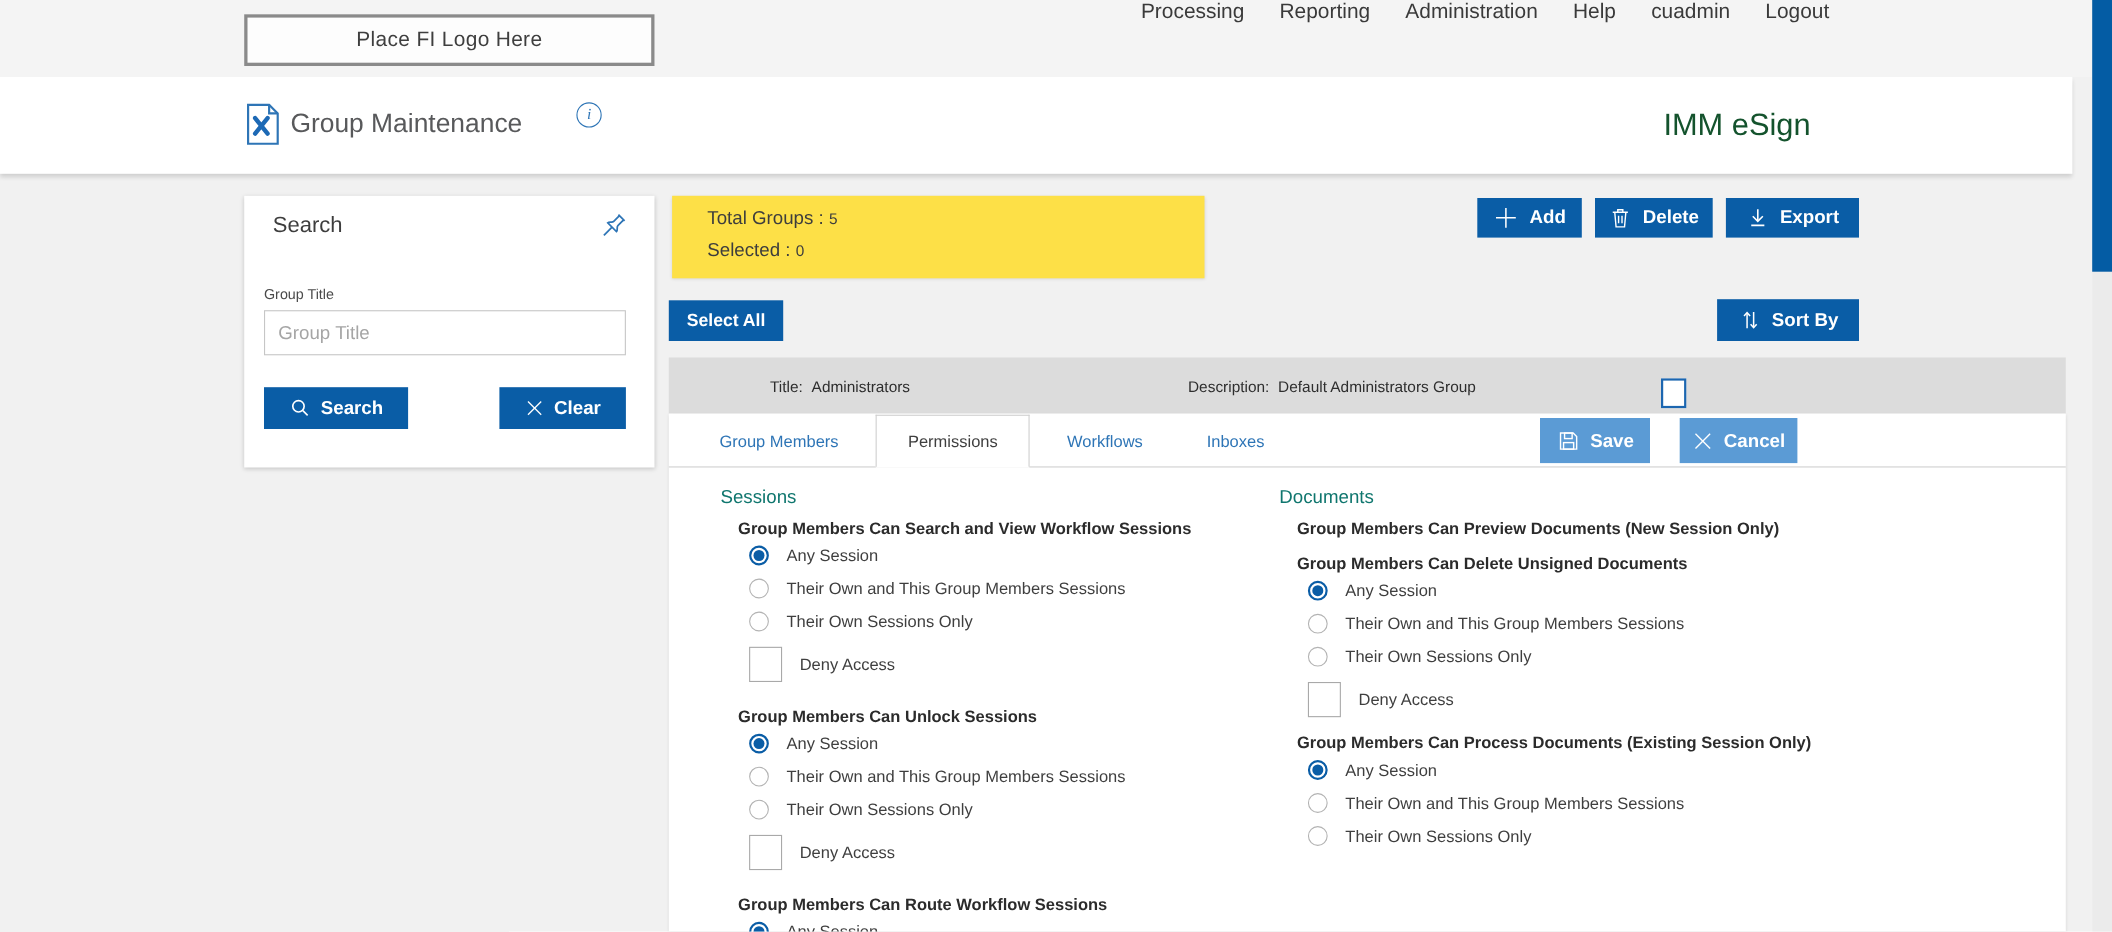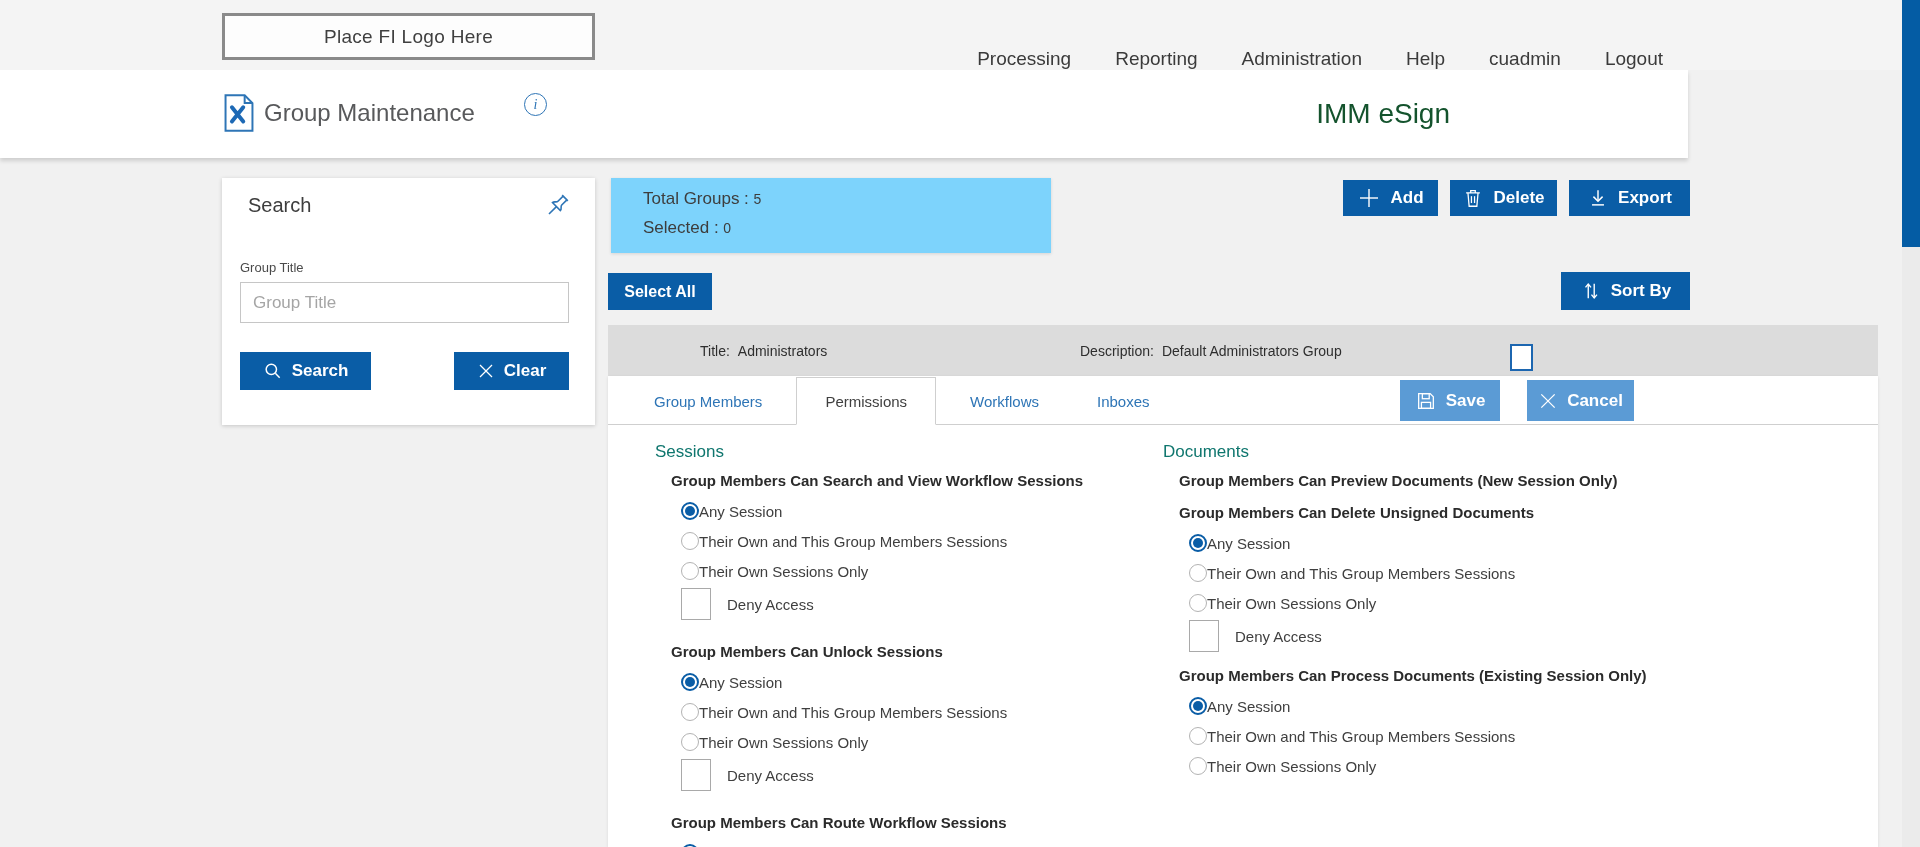--- a/index.html
+++ b/index.html
@@ -4,25 +4,25 @@
 <style>
   * { margin:0; padding:0; box-sizing:border-box; }
   body { font-family:"Liberation Sans", sans-serif; background:#fff; }
   .stage { position:relative; width:1920px; height:847px; background:#f1f1f1; overflow:hidden; }
 
   
   .topbar { position:absolute; top:0; left:0; width:1920px; height:70px; background:#f4f4f4; z-index:5; }
   .logo-box { position:absolute; left:222px; top:13px; width:373px; height:47px;
               background:#fdfdfd; border:3px solid #8a8a8a; display:flex; align-items:center; justify-content:center; }
   .logo-box span { font-size:19px; color:#3f3f3f; letter-spacing:.3px; }
-  .nav-menu { position:absolute; right:257px; top:0; height:70px; display:flex; align-items:flex-end; gap:44px; }
+  .nav-menu { position:absolute; right:257px; top:0; height:70px; display:flex; align-items:flex-start; gap:32px; }
   .nav-item { font-size:19px; color:#3a3a3a; cursor:pointer; white-space:nowrap; }
 
   
-  .pagehead { position:absolute; top:70px; left:0; width:1688px; height:88px; background:#fff;
+  .pagehead { position:absolute; top:70px; left:0; width:1884px; height:88px; background:#fff;
               box-shadow:0 3px 4px rgba(0,0,0,.14); z-index:4; }
   .doc-icon { position:absolute; left:222px; top:23px; }
   .page-title { position:absolute; left:264px; top:29px; font-size:24px; color:#58595b; }
   .info-icon { position:absolute; left:524px; top:23px; width:23px; height:23px; border:1px solid #2e75b6;
                border-radius:50%; color:#2e75b6; display:flex; align-items:center; justify-content:center;
                font-family:"Liberation Serif", serif; font-style:italic; font-size:14px; }
   .brand { position:absolute; right:238px; top:28px; font-size:28px; color:#14532d; font-weight:400; }
 
   
   .scrollbar { position:absolute; right:0; top:0; width:18px; height:847px; background:#ebebeb; z-index:6; }
@@ -40,21 +40,21 @@
   .search-title { position:absolute; left:26px; top:16px; font-size:20px; color:#3d3d3d; }
   .pin-icon { position:absolute; right:22px; top:12px; cursor:pointer; }
   .field-label { position:absolute; left:18px; top:82px; font-size:13px; color:#4a4a4a; }
   .search-input { position:absolute; left:18px; top:104px; width:329px; height:41px; border:1px solid #c6c6c6;
                   padding:0 12px; font-size:17px; color:#333; font-family:"Liberation Sans",sans-serif; }
   .search-input::placeholder { color:#a5a5a5; }
   .btn-search { left:18px; top:174px; width:131px; height:38px; }
   .btn-clear  { left:232px; top:174px; width:115px; height:38px; }
 
   
-  .stats-card { position:absolute; left:611px; top:178px; width:440px; height:75px; background:#7dd3fc;
+  .stats-card { position:absolute; left:611px; top:178px; width:484px; height:75px; background:#fde047;
                 box-shadow:0 1px 3px rgba(0,0,0,.12); padding:11px 0 0 32px; }
   .stats-line { font-size:17px; color:#3d3d3d; margin-bottom:9px; }
   .stats-line .num { font-size:14px; }
 
   
   .btn-add    { left:1343px; top:180px; width:95px;  height:36px; }
   .btn-delete { left:1450px; top:180px; width:107px; height:36px; }
   .btn-export { left:1569px; top:180px; width:121px; height:36px; }
   .btn-selectall { left:608px; top:273px; width:104px; height:37px; font-size:16px; }
   .btn-sortby { left:1561px; top:272px; width:129px; height:38px; }
@@ -82,21 +82,21 @@
   .btn-cancel { left:919px; top:4px; width:107px; height:41px; }
 
   
   .perm-col { position:absolute; top:48px; padding-top:18px; }
   .perm-col.c0 { left:47px;  width:470px; }
   .perm-col.c1 { left:555px; width:660px; }
   .perm-heading { font-size:17px; font-weight:normal; color:#0f766e; margin-bottom:10px; }
   .perm-group { margin-bottom:22px; }
   .perm-col.c1 .perm-group { margin-bottom:14px; }
   .perm-title { font-size:15px; font-weight:bold; color:#2b2b2b; margin:10px 16px 0; height:18px; line-height:18px; }
-  .opt-row { display:flex; align-items:flex-end; height:30px; padding-left:26px; cursor:pointer; }
+  .opt-row { display:flex; align-items:center; gap:16px; height:30px; padding-left:26px; cursor:pointer; }
   .opt-label { font-size:15px; color:#3f3f3f; }
   .radio { width:18px; height:18px; border:1px solid #b3b3b3; border-radius:50%; background:#fff;
            display:flex; align-items:center; justify-content:center; flex:0 0 auto; }
   .radio.sel { border:2px solid #0a5da6; }
   .radio.sel .dot { width:10px; height:10px; border-radius:50%; background:#0a5da6; }
   .chk-row { display:flex; align-items:center; gap:16px; height:34px; padding-left:26px; margin-top:7px; cursor:pointer; }
   .chk { width:30px; height:32px; border:1px solid #a9a9a9; background:#fff; display:flex; align-items:center;
          justify-content:center; flex:0 0 auto; }
 </style>
 </head>

